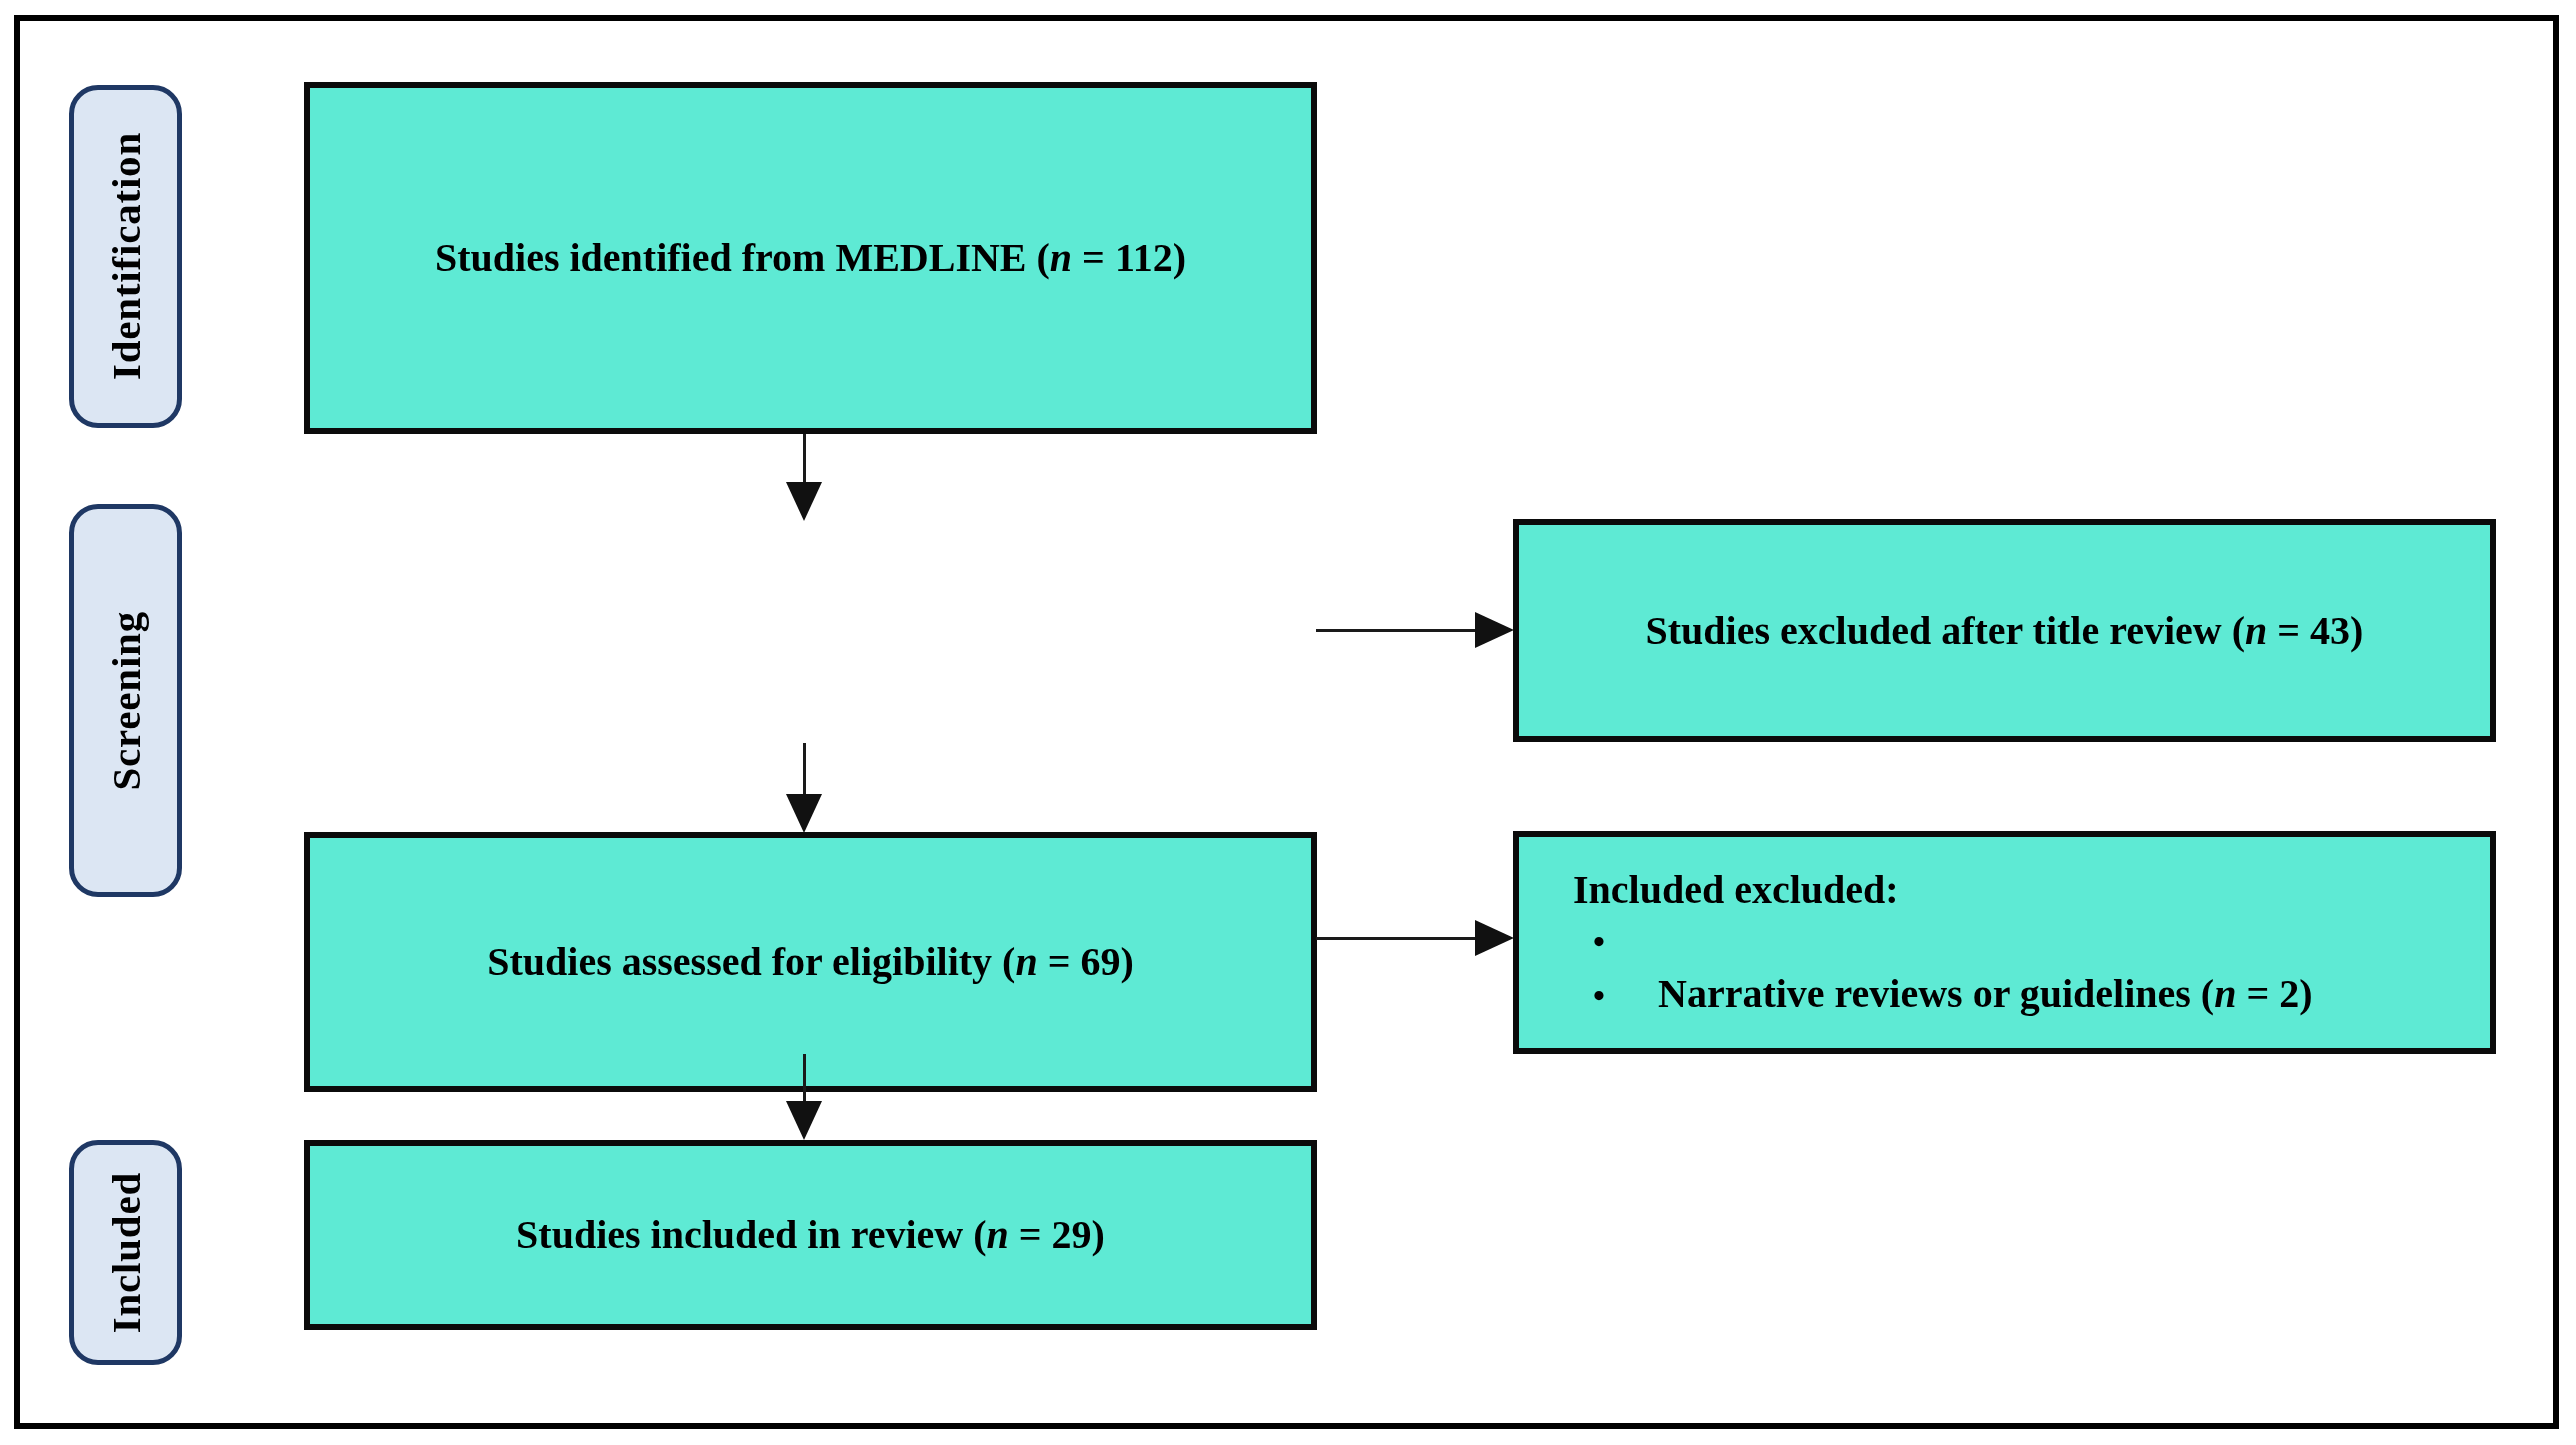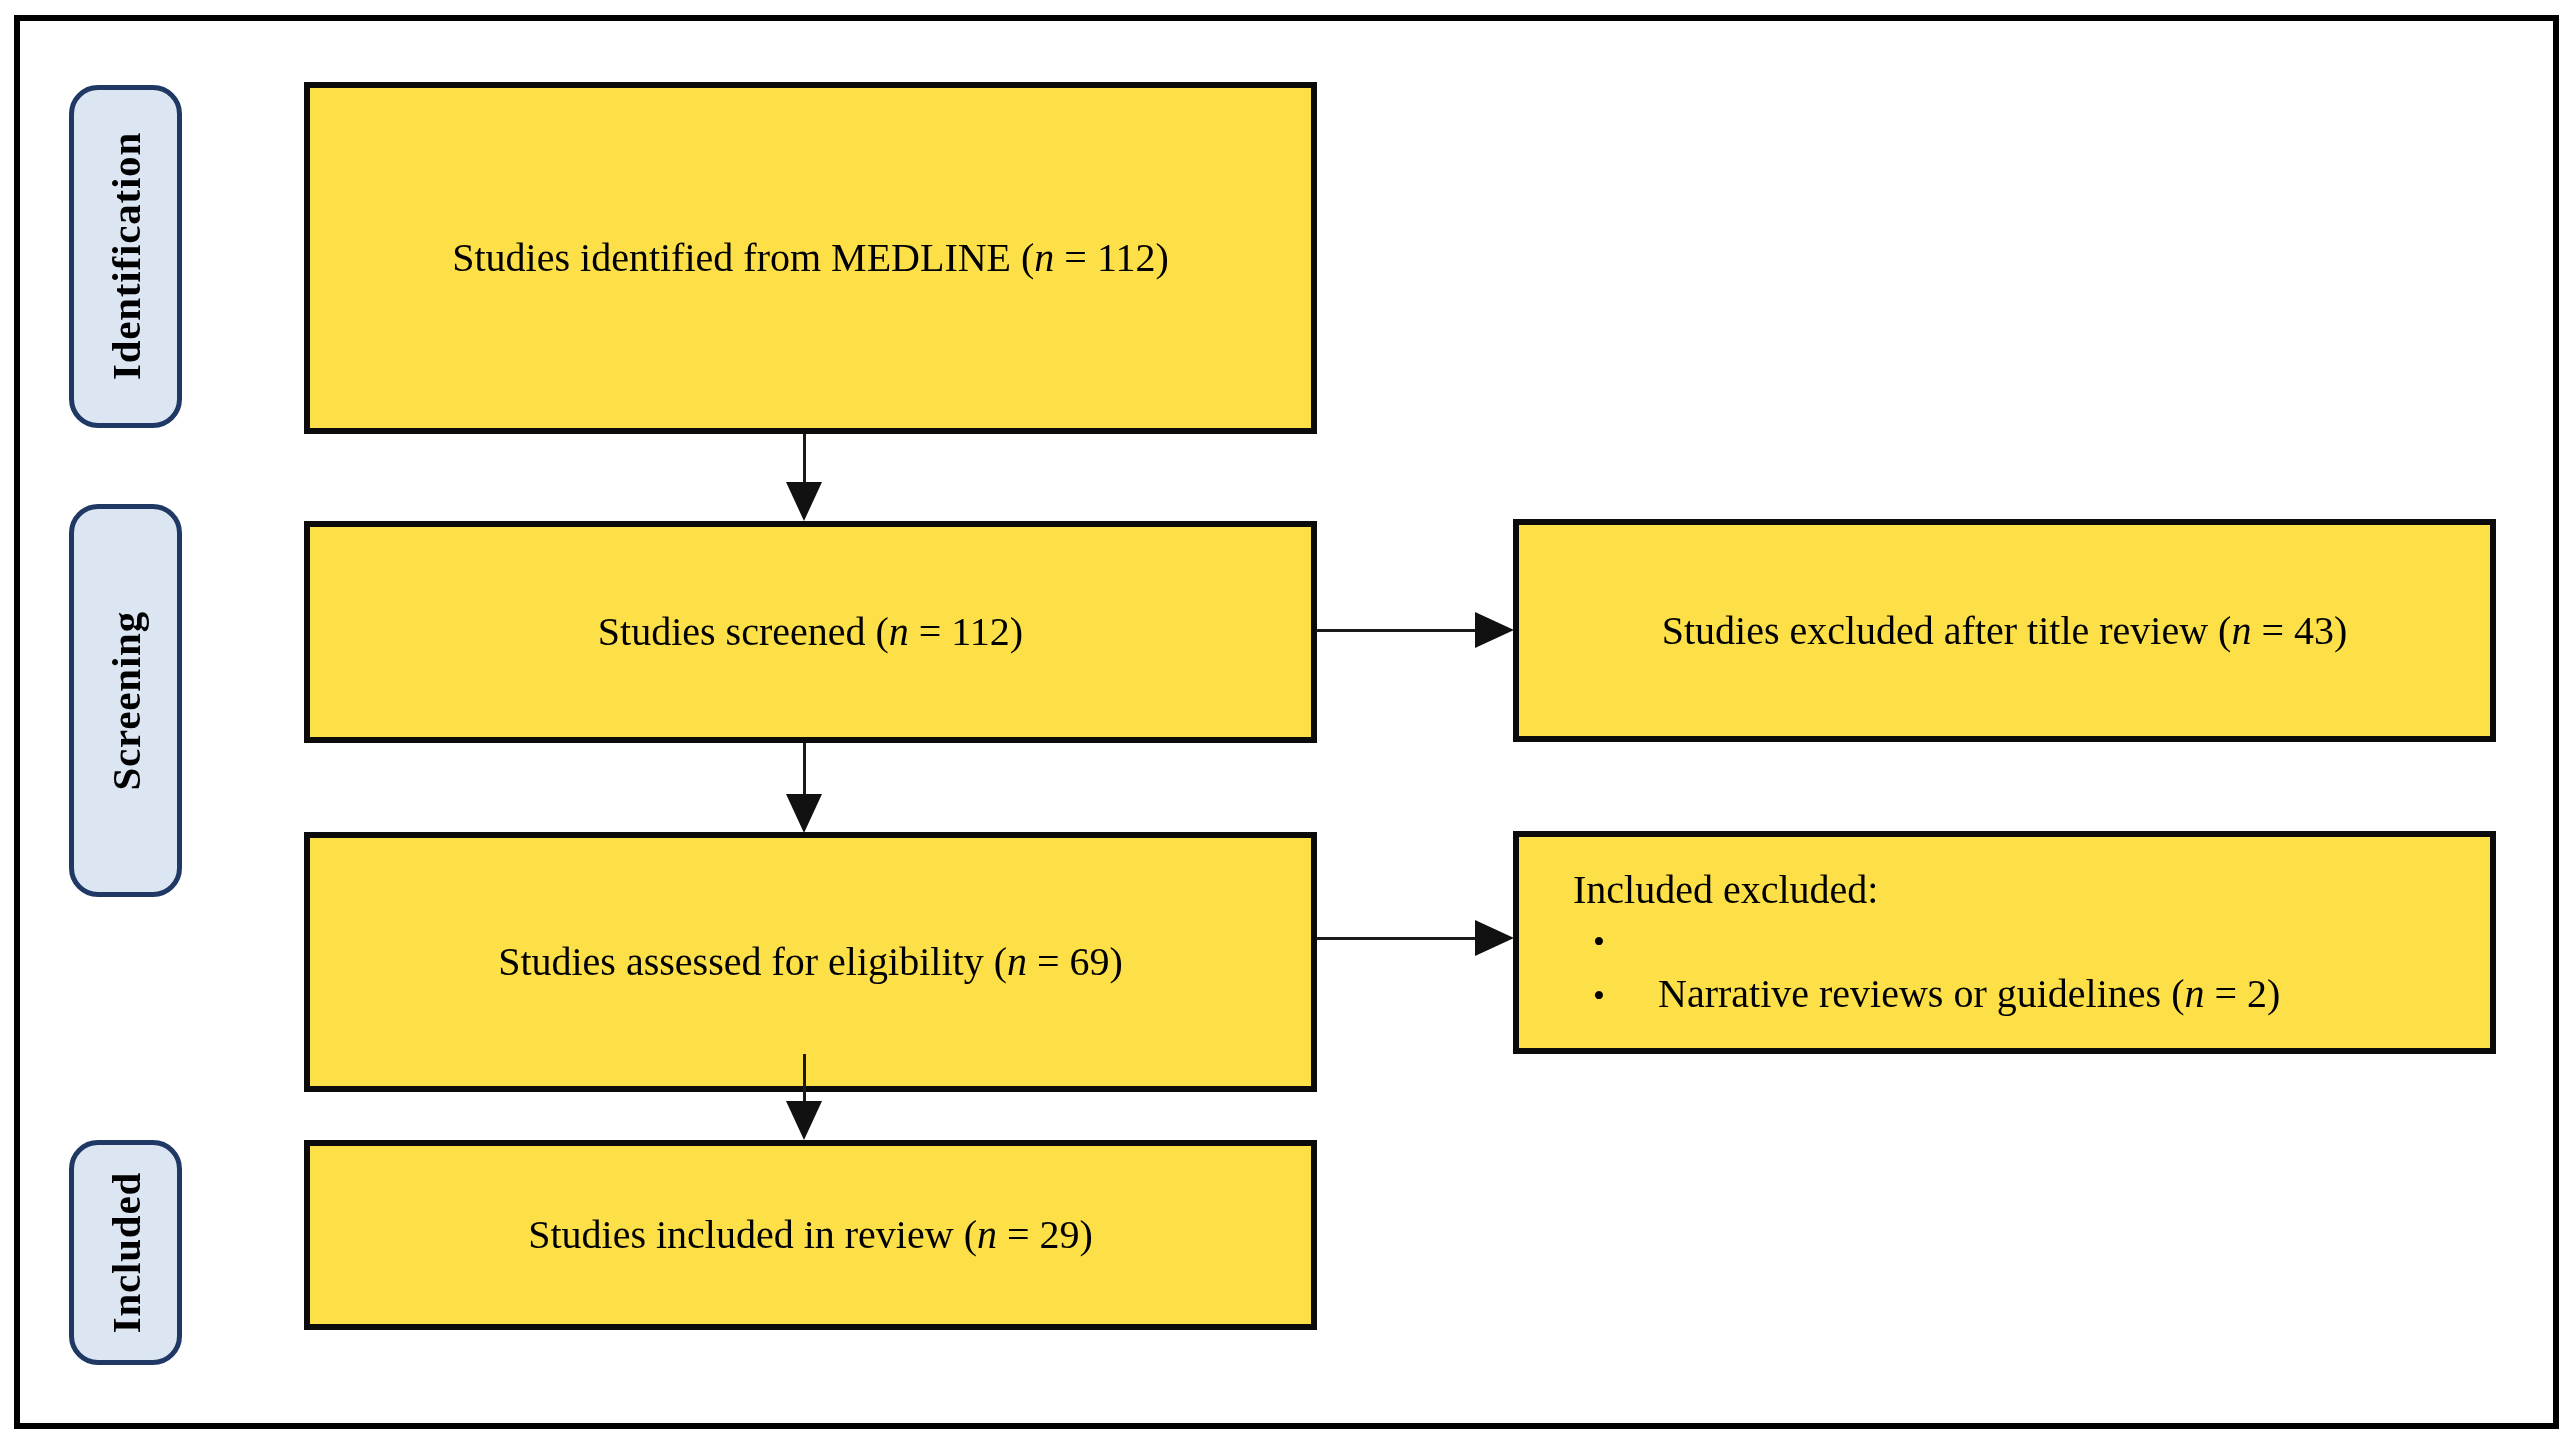--- a/index.html
+++ b/index.html
@@ -48,29 +48,30 @@
     white-space: nowrap;
   }
   #stage-identification { top: 85px;  height: 343px; }
   #stage-screening      { top: 504px;  height: 393px; }
   #stage-included       { top: 1140px; height: 225px; }
 
   
   .pbox {
     position: absolute;
     box-sizing: border-box;
-    background: #fde047;
+    background: #5eead4;
     border: 6px solid #0b0b0b;
     display: flex;
     align-items: center;
     justify-content: center;
     text-align: center;
     font-size: 40px;
     color: #000000;
     line-height: 1.3;
+    font-weight: bold;
   }
   .main-col  { left: 304px;  width: 1013px; }
   .right-col { left: 1513px; width: 983px; }
   #box-identified { top: 82px;   height: 352px; }
   #box-screened   { top: 521px;  height: 222px; }
   #box-assessed   { top: 832px;  height: 260px; }
   #box-included   { top: 1140px; height: 190px; }
   #box-excluded-title { top: 519px; height: 223px; }
   #box-reports-excluded {
     top: 831px;
@@ -148,23 +149,20 @@
   <div class="stage" id="stage-screening">
     <span class="stage-text">Screening</span>
   </div>
   <div class="stage" id="stage-included">
     <span class="stage-text">Included</span>
   </div>
 
   <div class="pbox main-col" id="box-identified">
     <span>Studies identified from MEDLINE (<i>n</i> = 112)</span>
   </div>
-  <div class="pbox main-col" id="box-screened">
-    <span>Studies screened (<i>n</i> = 112)</span>
-  </div>
   <div class="pbox main-col" id="box-assessed">
     <span>Studies assessed for eligibility (<i>n</i> = 69)</span>
   </div>
   <div class="pbox main-col" id="box-included">
     <span>Studies included in review (<i>n</i> = 29)</span>
   </div>
 
   <div class="pbox right-col" id="box-excluded-title">
     <span>Studies excluded after title review (<i>n</i> = 43)</span>
   </div>

